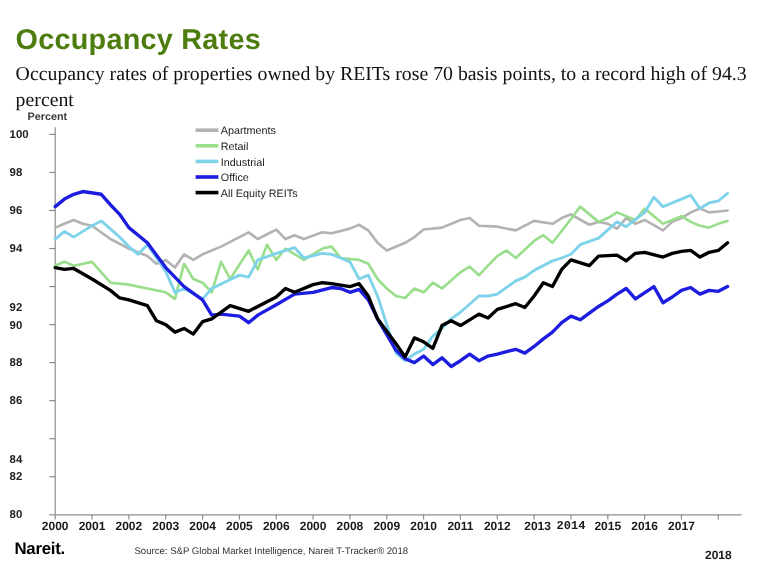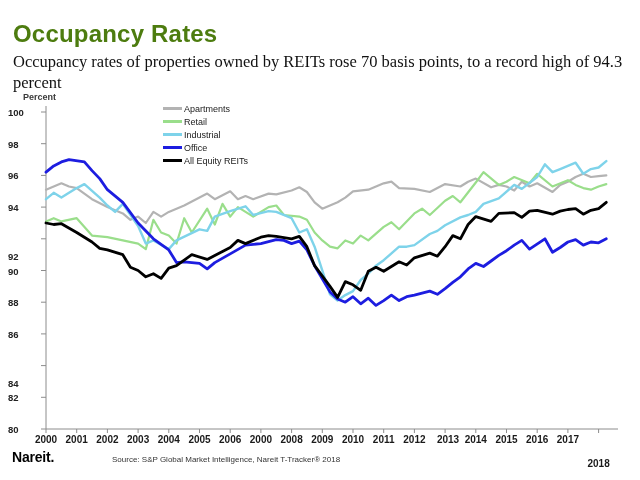--- a/index.html
+++ b/index.html
@@ -89,21 +89,21 @@
       <div class="xlab" style="left: 151.8px; top: 434px;">2004</div>
       <div class="xlab" style="left: 182.5px; top: 434px;">2005</div>
       <div class="xlab" style="left: 213.2px; top: 434px;">2006</div>
       <div class="xlab" style="left: 243.9px; top: 434px;">2000</div>
       <div class="xlab" style="left: 274.6px; top: 434px;">2008</div>
       <div class="xlab" style="left: 305.3px; top: 434px;">2009</div>
       <div class="xlab" style="left: 336px; top: 434px;">2010</div>
       <div class="xlab" style="left: 366.7px; top: 434px;">2011</div>
       <div class="xlab" style="left: 397.4px; top: 434px;">2012</div>
       <div class="xlab" style="left: 431px; top: 434px;">2013</div>
-      <div class="xlab" style="left: 458.8px; top: 434px;">2014</div>
+      <div class="xlab" style="left: 458.8px; top: 434px; font-family: Liberation Mono, monospace;">2014</div>
       <div class="xlab" style="left: 489.5px; top: 434px;">2015</div>
       <div class="xlab" style="left: 520.2px; top: 434px;">2016</div>
       <div class="xlab" style="left: 550.9px; top: 434px;">2017</div>
       <div class="xlab" style="left: 581.6px; top: 458px;">2018</div>
     </div>
   <div id="legend">
       <div class="lrow">
         <span class="lswatch" style="background: rgb(179, 179, 179); height: 2.5px;"></span>
         <span class="llabel">Apartments</span>
       </div>

